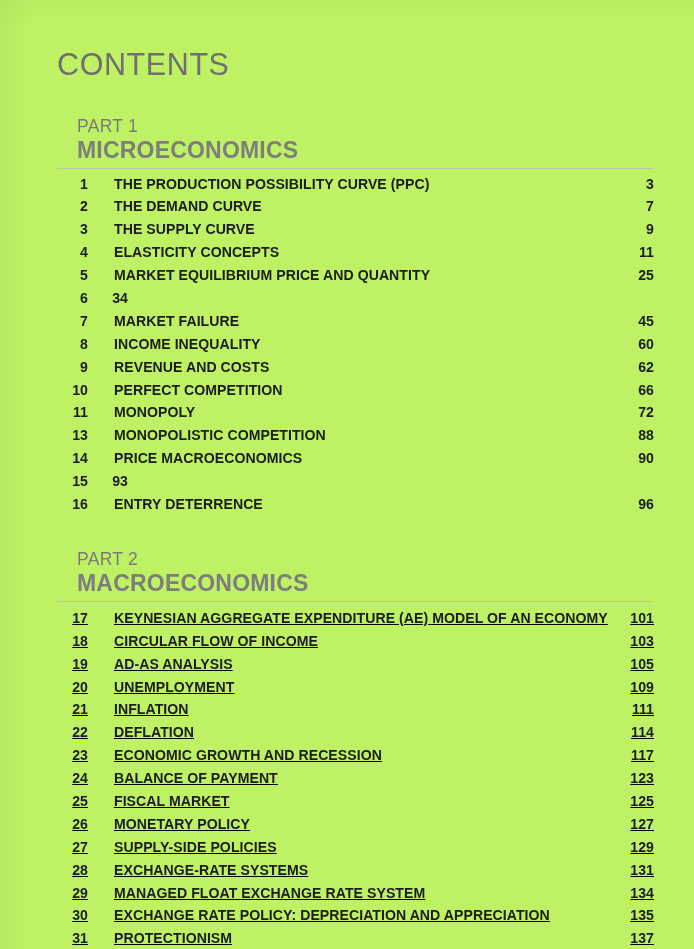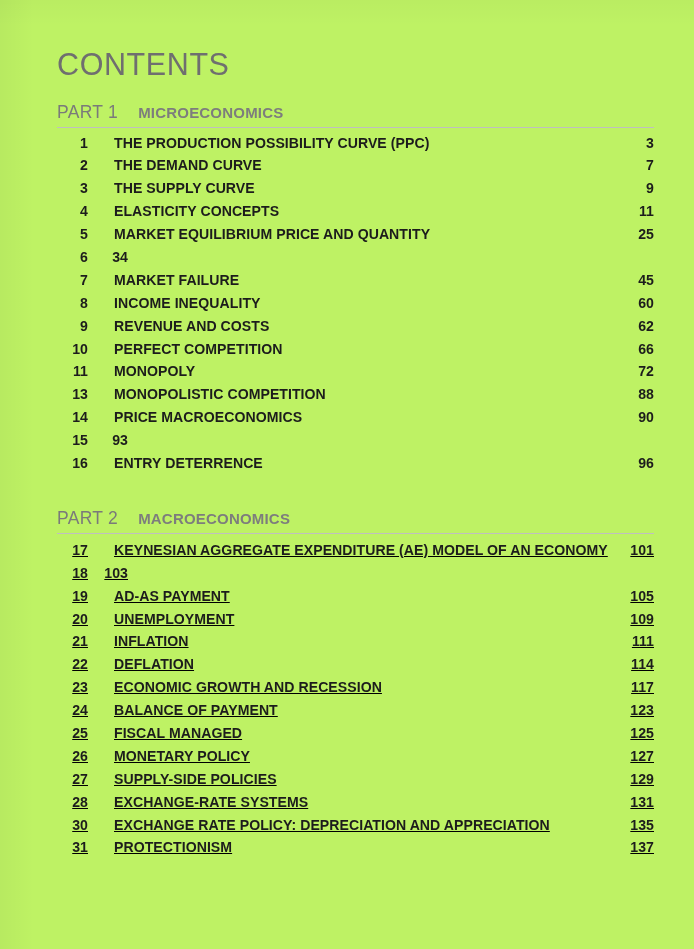--- a/index.html
+++ b/index.html
@@ -56,32 +56,32 @@
     white-space: nowrap;
   }
 
   
   .part-head {
     display: flex;
     align-items: baseline;
     border-bottom: 1.4px solid #bfbfbf;
     padding-bottom: 4px;
   }
-  .part-head.part-1 { margin-top: 22px; }
-  .part-head.part-2 { margin-top: 30px; }
+  .part-head.part-1 { margin-top: 36px; flex-direction: column; }
+  .part-head.part-2 { margin-top: 30px; flex-direction: column; }
 
   .part-kicker {
     font-size: 17.5px;
     font-weight: 400;
     letter-spacing: 0.3px;
     color: #7a7a7a;
     white-space: nowrap;
   }
   .part-name {
-    font-size: 15px;
+    font-size: 23px;
     font-weight: 700;
     letter-spacing: 0.2px;
     color: #7d7d7d;
     margin-left: 20px;
     white-space: nowrap;
   }
 
   
   .toc-list {
     list-style: none;
@@ -212,25 +212,26 @@
     </div>
 
     <ul class="toc-list part-2-list">
       <li class="toc-row">
         <span class="toc-num">17</span>
         <span class="toc-title">KEYNESIAN AGGREGATE EXPENDITURE (AE) MODEL OF AN ECONOMY</span>
         <span class="toc-page">101</span>
       </li>
       <li class="toc-row">
         <span class="toc-num">18</span>
+        <span class="toc-title">CIRCULAR FLOW OF INCOME</span>
         <span class="toc-page">103</span>
       </li>
       <li class="toc-row">
         <span class="toc-num">19</span>
-        <span class="toc-title">AD-AS PAYMENT</span>
+        <span class="toc-title">AD-AS ANALYSIS</span>
         <span class="toc-page">105</span>
       </li>
       <li class="toc-row">
         <span class="toc-num">20</span>
         <span class="toc-title">UNEMPLOYMENT</span>
         <span class="toc-page">109</span>
       </li>
       <li class="toc-row">
         <span class="toc-num">21</span>
         <span class="toc-title">INFLATION</span>
@@ -246,39 +247,44 @@
         <span class="toc-title">ECONOMIC GROWTH AND RECESSION</span>
         <span class="toc-page">117</span>
       </li>
       <li class="toc-row">
         <span class="toc-num">24</span>
         <span class="toc-title">BALANCE OF PAYMENT</span>
         <span class="toc-page">123</span>
       </li>
       <li class="toc-row">
         <span class="toc-num">25</span>
-        <span class="toc-title">FISCAL MANAGED</span>
+        <span class="toc-title">FISCAL MARKET</span>
         <span class="toc-page">125</span>
       </li>
       <li class="toc-row">
         <span class="toc-num">26</span>
         <span class="toc-title">MONETARY POLICY</span>
         <span class="toc-page">127</span>
       </li>
       <li class="toc-row">
         <span class="toc-num">27</span>
         <span class="toc-title">SUPPLY-SIDE POLICIES</span>
         <span class="toc-page">129</span>
       </li>
       <li class="toc-row">
         <span class="toc-num">28</span>
         <span class="toc-title">EXCHANGE-RATE SYSTEMS</span>
         <span class="toc-page">131</span>
       </li>
       <li class="toc-row">
+        <span class="toc-num">29</span>
+        <span class="toc-title">MANAGED FLOAT EXCHANGE RATE SYSTEM</span>
+        <span class="toc-page">134</span>
+      </li>
+      <li class="toc-row">
         <span class="toc-num">30</span>
         <span class="toc-title">EXCHANGE RATE POLICY: DEPRECIATION AND APPRECIATION</span>
         <span class="toc-page">135</span>
       </li>
       <li class="toc-row">
         <span class="toc-num">31</span>
         <span class="toc-title">PROTECTIONISM</span>
         <span class="toc-page">137</span>
       </li>
     </ul>

